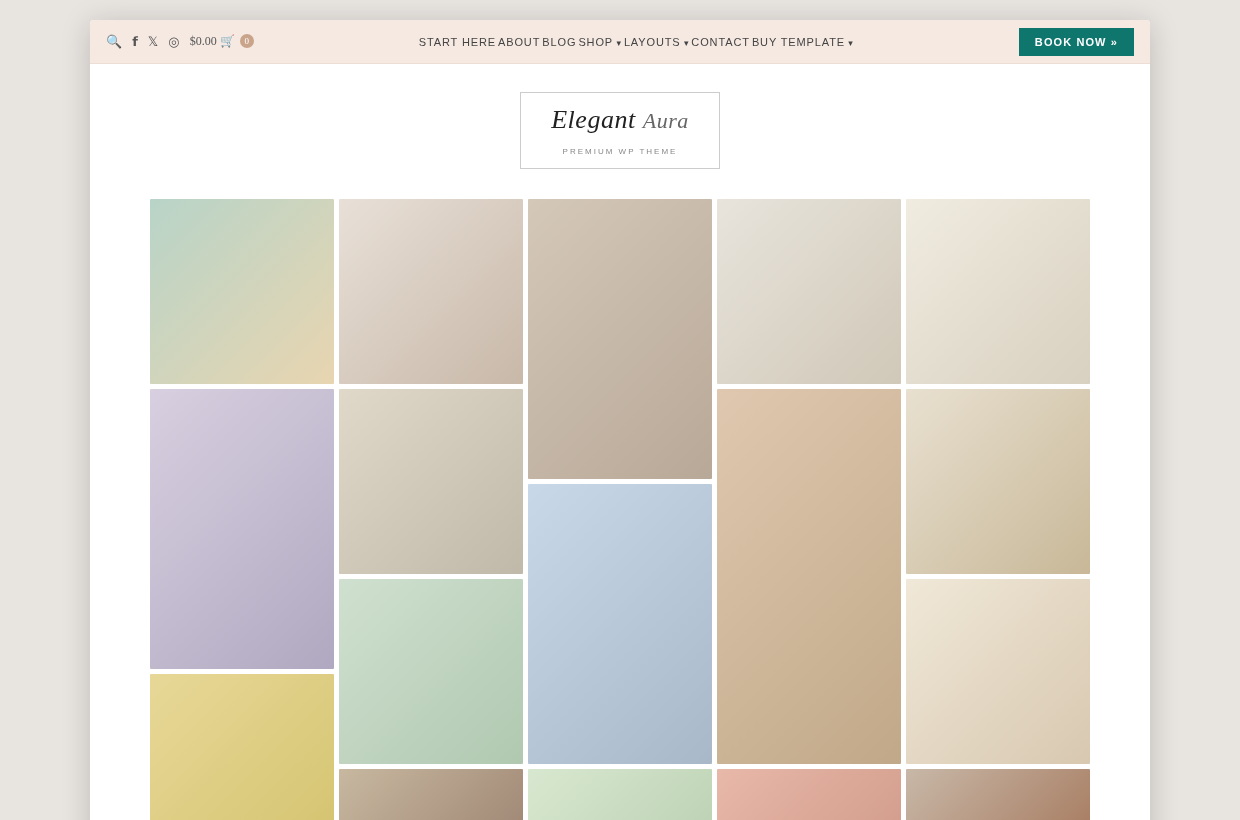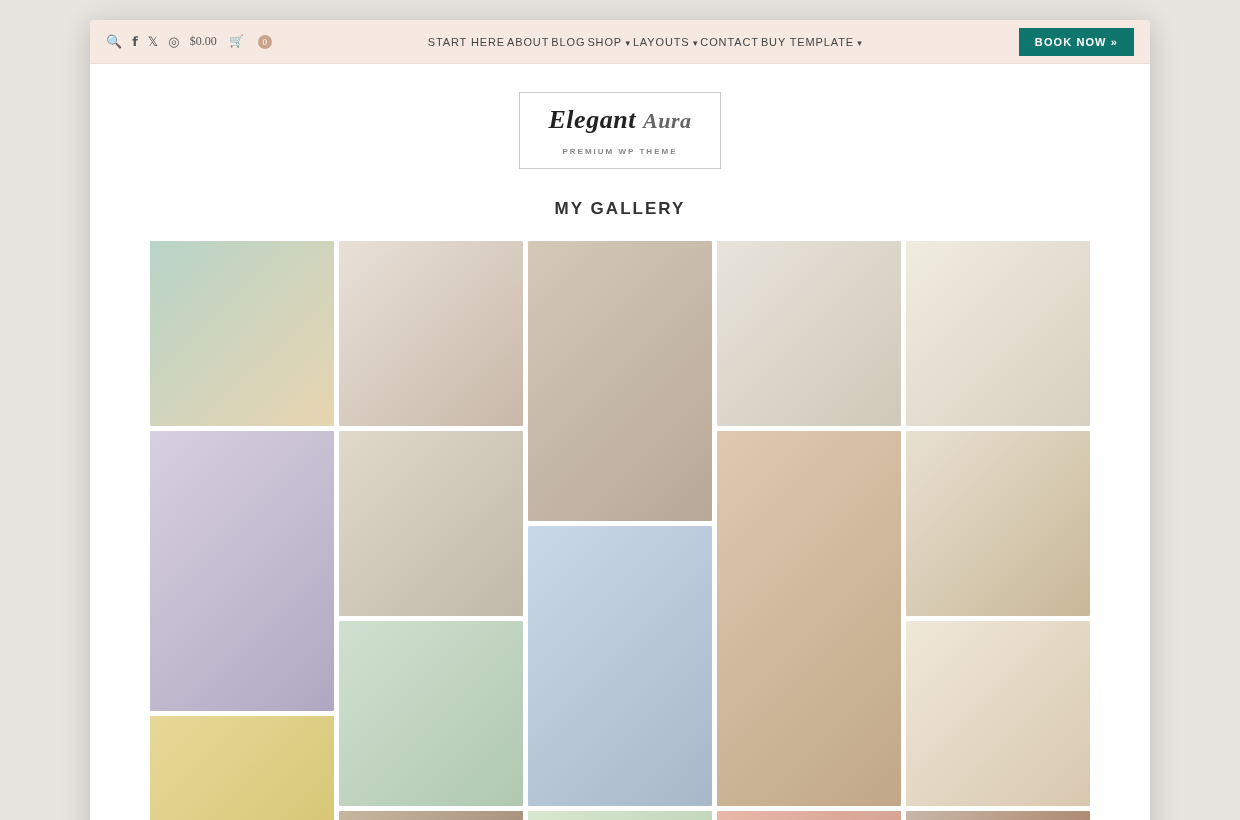--- a/index.html
+++ b/index.html
@@ -34,22 +34,22 @@
       align-items: center;
       gap: 10px;
     }
     .top-bar-left .icon {
       font-size: 13px;
       color: #555;
       cursor: pointer;
     }
     .top-bar-left .cart-wrap {
       display: flex;
-      align-items: center;
-      gap: 13px;
+      align-items: flex-start;
+      gap: 4px;
       font-size: 12px;
       color: #555;
       font-family: Liberation Serif, serif;
     }
     .cart-badge {
       background: #c9a48a;
       color: #fff;
       border-radius: 50%;
       width: 14px;
       height: 14px;
@@ -91,21 +91,20 @@
       gap: 4px;
       font-weight: 600;
     }
     
     .logo-area {
       background: #fff;
       display: flex;
       justify-content: center;
       align-items: center;
       padding: 28px 0 20px;
-      font-weight: bold;
     }
     .logo-box {
       border: 1px solid #ccc;
       padding: 12px 28px;
       text-align: center;
       min-width: 200px;
     }
     .logo-box .logo-main {
       font-size: 26px;
       font-family: Georgia, serif;
@@ -217,21 +216,20 @@
   <div class="logo-area">
     <div class="logo-box">
       <div class="logo-main">
         Elegant <span>Aura</span>
       </div>
       <div class="logo-sub">PREMIUM WP THEME</div>
     </div>
   </div>
 
   <div class="gallery-section">
-    <h2 class="gallery-title">MY GALLERY</h2>
 
     <div class="gallery-grid">
 
       <div class="gallery-item span-r2 img-1" title="Kitchen herbs and jars"></div>
       <div class="gallery-item span-r2 img-2" title="Spices flat lay"></div>
       <div class="gallery-item span-r3 img-3" title="Woman working on laptop"></div>
       <div class="gallery-item span-r2 img-4" title="Food boxes on white"></div>
       <div class="gallery-item span-r2 img-22" title="White curtain room"></div>
 
       <div class="gallery-item span-r3 img-6" title="White candles on tray"></div>

